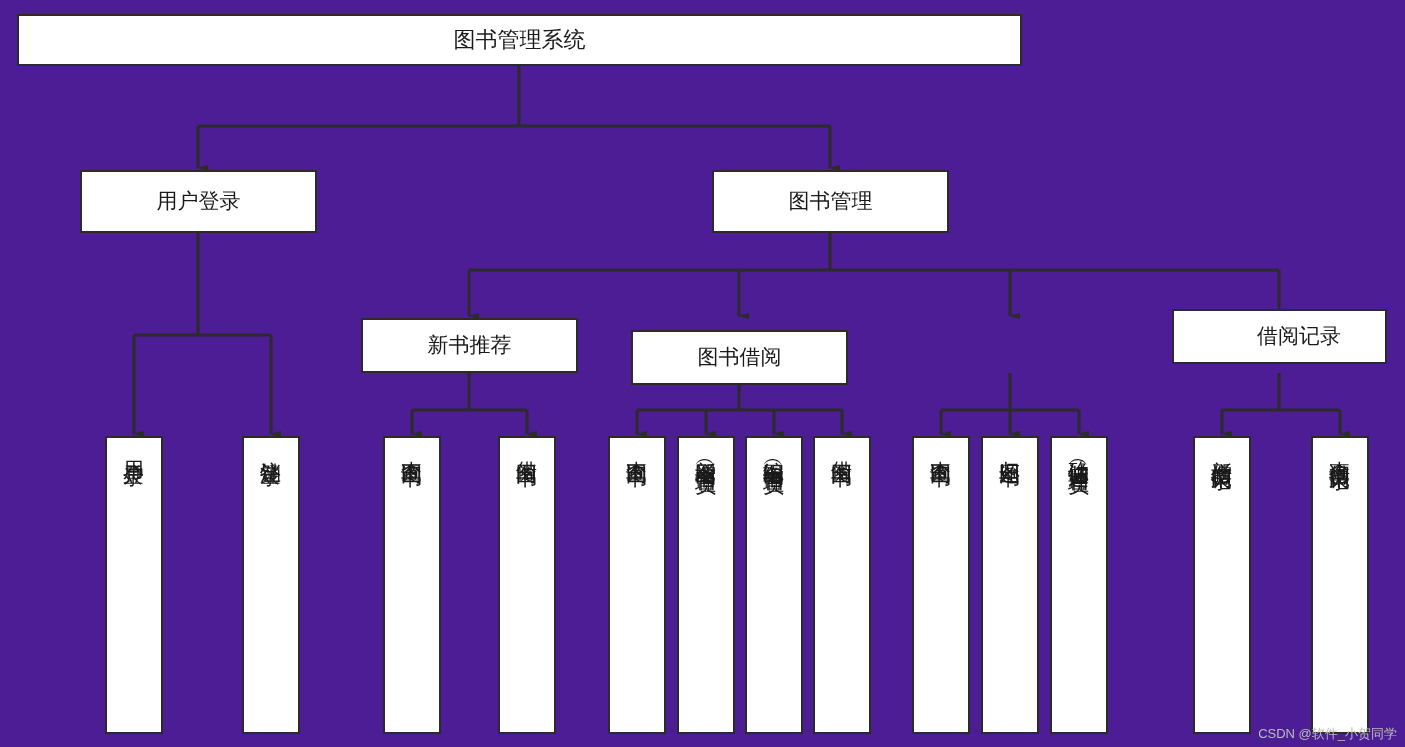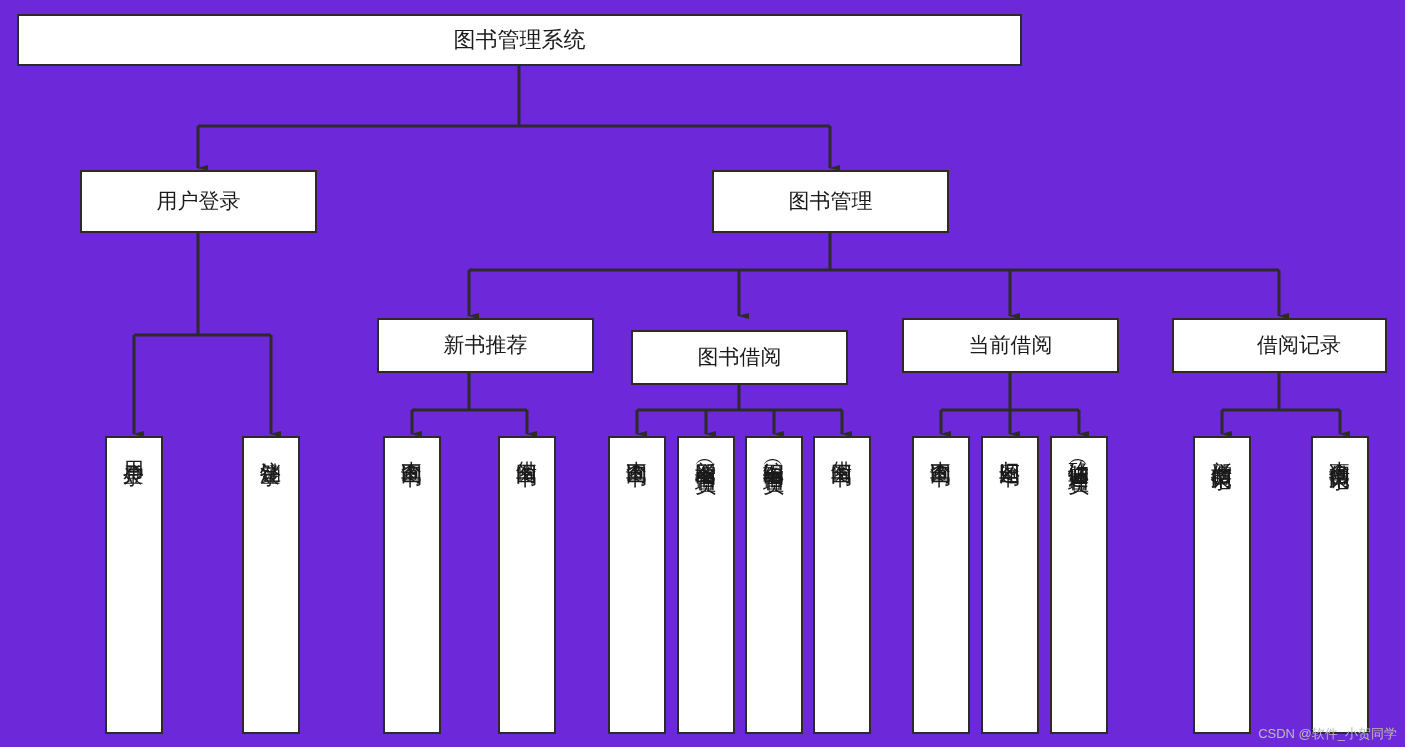--- a/index.html
+++ b/index.html
@@ -1,21 +1,21 @@
 <!DOCTYPE html>
 <html><head>
 <meta charset="utf-8">
 <style>
   html,body{margin:0;padding:0;background:#ffffff;}
   body{
     width:1405px;height:747px;
     font-family:"Liberation Sans","DejaVu Sans",sans-serif;
     overflow:hidden;
   }
-  #stage{position:relative;width:1405px;height:747px;background:#6d28d9;}
+  #stage{position:relative;width:1405px;height:747px;background:#4c1d95;}
   svg#wires{position:absolute;left:0;top:0;width:1405px;height:747px;}
 
   .node{
     position:absolute;
     box-sizing:border-box;
     background:#ffffff;
     border:2px solid #2b2b2b;
     display:flex;
     align-items:center;
     justify-content:center;
@@ -117,30 +117,27 @@
     <span class="lbl">图书管理系统</span>
   </div>
 
   <div class="node horiz" style="left:80px;top:170px;width:237px;height:63px;">
     <span class="lbl">用户登录</span>
   </div>
   <div class="node horiz" style="left:712px;top:170px;width:237px;height:63px;">
     <span class="lbl">图书管理</span>
   </div>
 
-  <div class="node horiz" style="left:361px;top:318px;width:217px;height:55px;margin-left:16px;">
+  <div class="node horiz" style="left:361px;top:318px;width:217px;height:55px;">
     <span class="lbl">新书推荐</span>
   </div>
   <div class="node horiz" style="left:631px;top:330px;width:217px;height:55px;">
     <span class="lbl">图书借阅</span>
   </div>
-  <div class="node horiz" style="left:902px;top:318px;width:217px;height:55px;">
-    <span class="lbl">当前借阅</span>
-  </div>
-  <div class="node horiz" style="left:1172px;top:318px;width:215px;height:55px;padding-left:39px;">
+  <div class="node horiz" style="left:1172px;top:309px;width:215px;height:55px;padding-left:39px;">
     <span class="lbl">借阅记录</span>
   </div>
 
   <div class="node vert" style="left:105px;top:436px;width:58px;height:298px;">
     <span class="lbl">用户登录</span>
   </div>
   <div class="node vert" style="left:242px;top:436px;width:58px;height:298px;">
     <span class="lbl">注销登录</span>
   </div>
 

